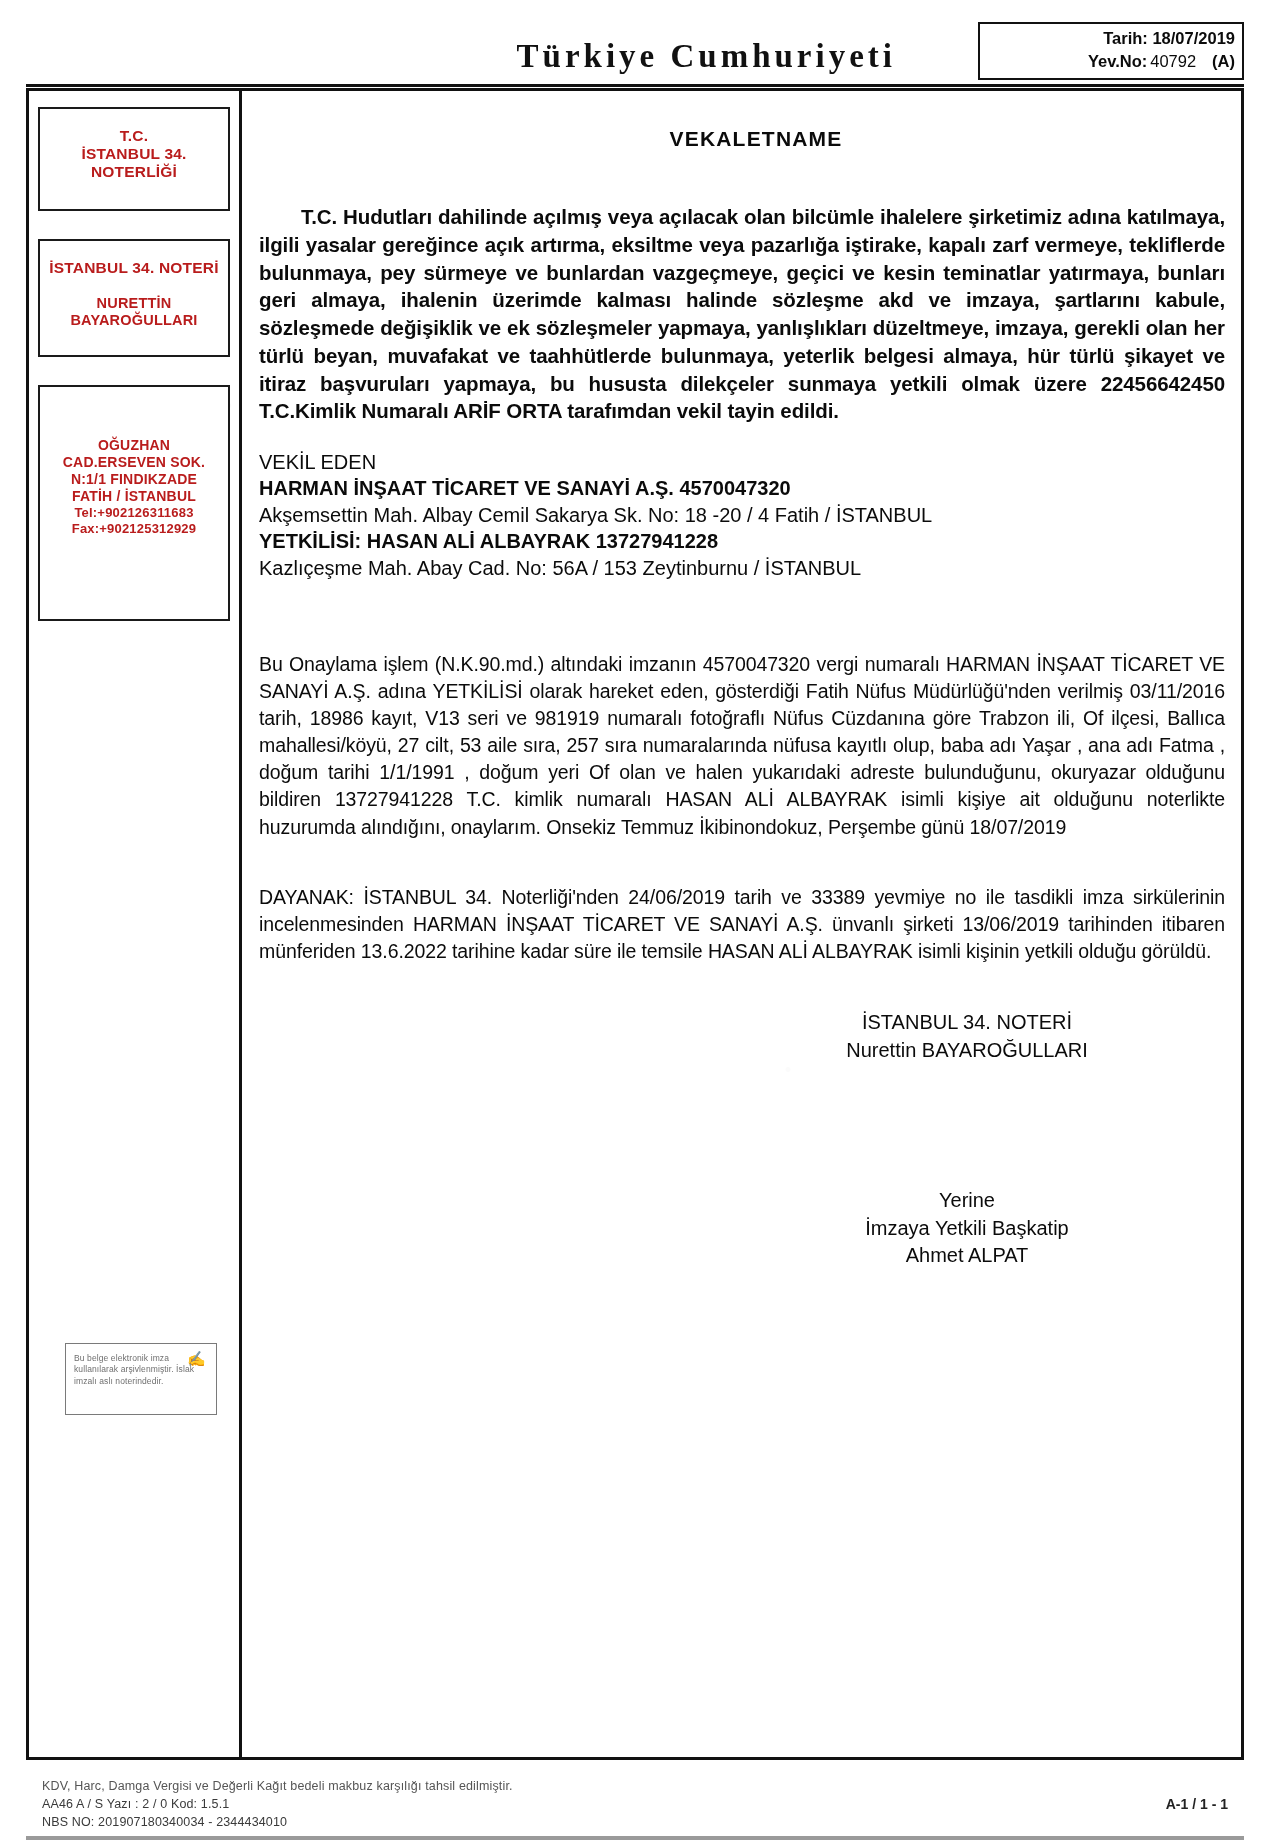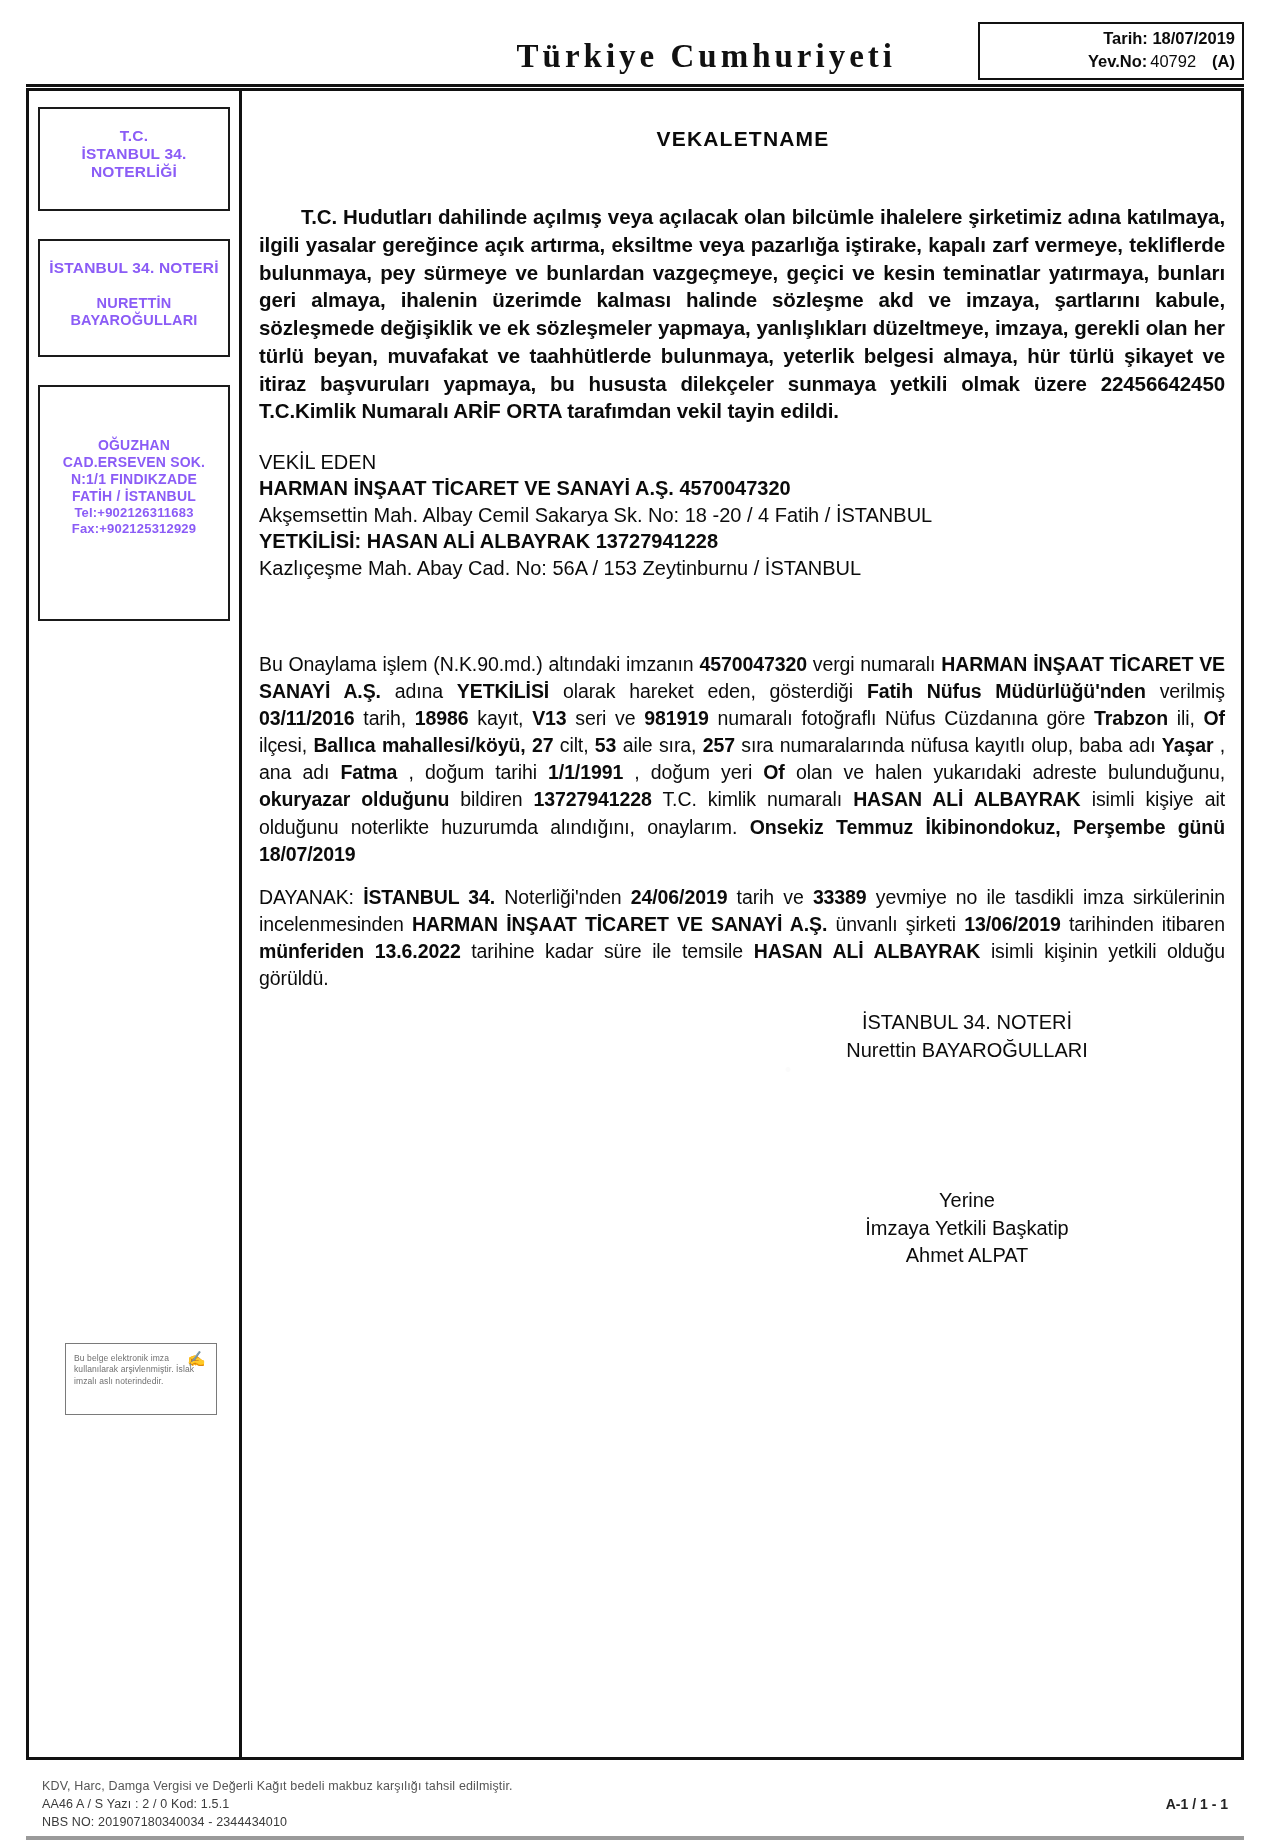--- a/index.html
+++ b/index.html
@@ -107,21 +107,21 @@
     border: 2.5px solid #1a1a1a;
     box-sizing: border-box;
     text-align: center;
     background: #fff;
   }
   .stamp .s-ln {
     font-size: 14.5px;
     font-weight: 700;
     line-height: 1.16;
     letter-spacing: 0.2px;
-    color: #8b5cf6;
+    color: #b91c1c;
   }
   .stamp-1 { top: 16px; height: 104px; padding-top: 18px; }
   .stamp-1 .s-ln { font-size: 15.5px; }
   .stamp-2 { top: 148px; height: 118px; padding-top: 18px; }
   .stamp-2 .s-ln.big { font-size: 15.5px; margin-bottom: 18px; }
   .stamp-3 { top: 294px; height: 236px; padding-top: 50px; }
   .stamp-3 .s-ln { font-size: 14px; line-height: 1.22; }
   .stamp-3 .s-ln.small { font-size: 13px; }
 
   .estamp {
@@ -152,21 +152,21 @@
 
   
   .content {
     position: absolute;
     left: 228px;
     top: 0px;
     width: 972px;
   }
   .doc-title {
     position: absolute;
-    left: 0;
+    left: 13px;
     top: 36px;
     width: 972px;
     text-align: center;
     font-size: 21px;
     font-weight: 700;
     letter-spacing: 1.2px;
   }
 
   .para {
     position: absolute;
@@ -199,21 +199,21 @@
     font-weight: 400;
     font-size: 19.5px;
     line-height: 1.39;
   }
   .para.p-dayanak {
     top: 793px;
     font-weight: 400;
     font-size: 19.5px;
     line-height: 1.39;
   }
-  .para b { font-weight: 700; margin-top: 30px; }
+  .para b { font-weight: 400; margin-top: 30px; }
 
   .sig {
     position: absolute;
     right: 52px;
     width: 420px;
     text-align: center;
   }
   .sig .sl { font-size: 20px; line-height: 1.38; }
   .sig-1 { top: 918px; }
   .sig-2 { top: 1060px; margin-top: 36px; }

